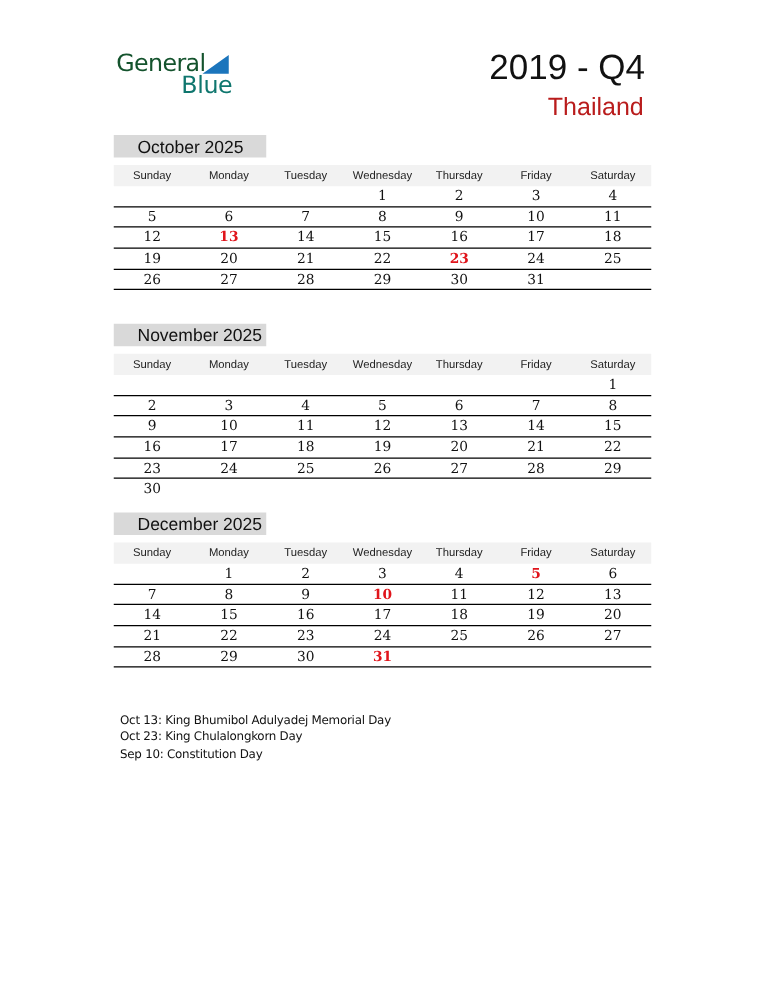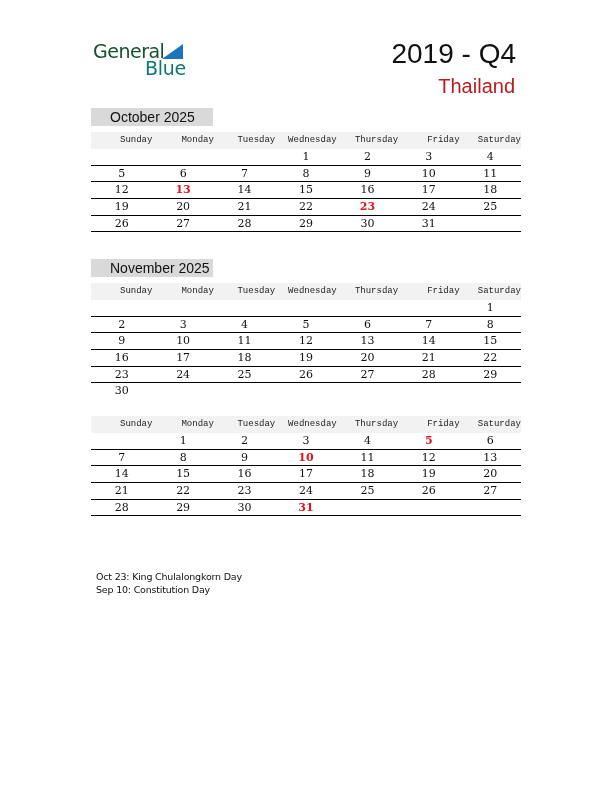--- a/index.html
+++ b/index.html
@@ -6,21 +6,21 @@
   body { width: 612px; height: 792px; background: #ffffff; position: relative; overflow: hidden; font-family: "Liberation Sans", sans-serif; color: #000; }
   .logo { position: absolute; left: 93px; top: 40px; width: 100px; height: 40px; }
   .logo-general { position: absolute; left: 0; top: 0; font-size: 19px; color: #14532d; font-family: "DejaVu Sans", sans-serif; letter-spacing: -0.5px; }
   .logo-blue { position: absolute; left: 52px; top: 17px; font-size: 19px; color: #0f766e; font-family: "DejaVu Sans", sans-serif; letter-spacing: -0.3px; }
   .logo-tri { position: absolute; left: 69px; top: 4px; width: 0; height: 0; border-bottom: 15px solid #1b75bc; border-left: 21px solid transparent; }
   .title { position: absolute; right: 96px; top: 38px; font-size: 28px; color: #111; }
   .country { position: absolute; right: 97px; top: 75px; font-size: 20px; color: #b91c1c; }
   .month { position: absolute; left: 91px; width: 430px; }
   .month-label { width: 122px; height: 18px; background: #d9d9d9; font-size: 14px; line-height: 18px; padding-left: 19px; box-sizing: border-box; color: #111; }
   .weekdays { display: flex; margin-top: 6px; background: #f2f2f2; height: 17px; }
-  .weekdays div { flex: 1; text-align: right; font-size: 9px; line-height: 17px; color: #222; font-family: Liberation Mono, monospace; }
+  .weekdays div { flex: 1; text-align: center; font-size: 9px; line-height: 17px; color: #222; }
   .week { display: flex; height: 16.7px; border-bottom: 1px solid #000; box-sizing: border-box; }
   .week.noline { border-bottom: none; }
   .week div { flex: 1; text-align: center; font-family: "DejaVu Serif", serif; font-size: 11px; line-height: 16px; color: #111; }
   .week div.hol { color: #e0141b; font-weight: bold; }
   .notes { position: absolute; left: 96px; top: 570px; font-size: 9.5px; line-height: 13.3px; color: #111; font-family: "DejaVu Sans", sans-serif; letter-spacing: -0.2px; }
 </style>
 </head>
 <body>
 
 <div class="logo">
@@ -155,20 +155,21 @@
         <div></div>
         <div></div>
         <div></div>
         <div></div>
         <div></div>
       </div>
     </div>
 </div>
 
 <div class="month" id="m2" style="top:410px;">
+  <div class="month-label">December 2025</div>
   <div class="weekdays">
       <div>Sunday</div>
       <div>Monday</div>
       <div>Tuesday</div>
       <div>Wednesday</div>
       <div>Thursday</div>
       <div>Friday</div>
       <div>Saturday</div>
     </div>
   <div class="grid">
@@ -214,15 +215,16 @@
         <div>30</div>
         <div class="hol">31</div>
         <div></div>
         <div></div>
         <div></div>
       </div>
     </div>
 </div>
 
 <div class="notes">
+  <div>Oct 13: King Bhumibol Adulyadej Memorial Day</div>
   <div>Oct 23: King Chulalongkorn Day</div>
   <div>Sep 10: Constitution Day</div>
 </div>
 
 </body></html>

